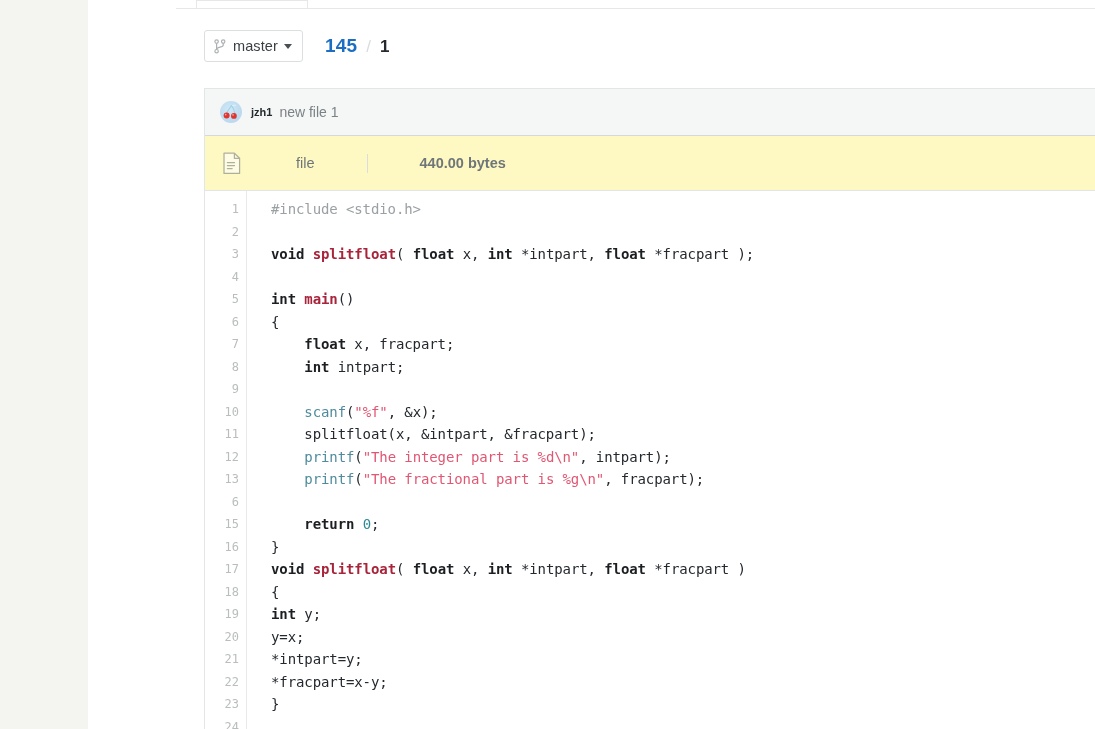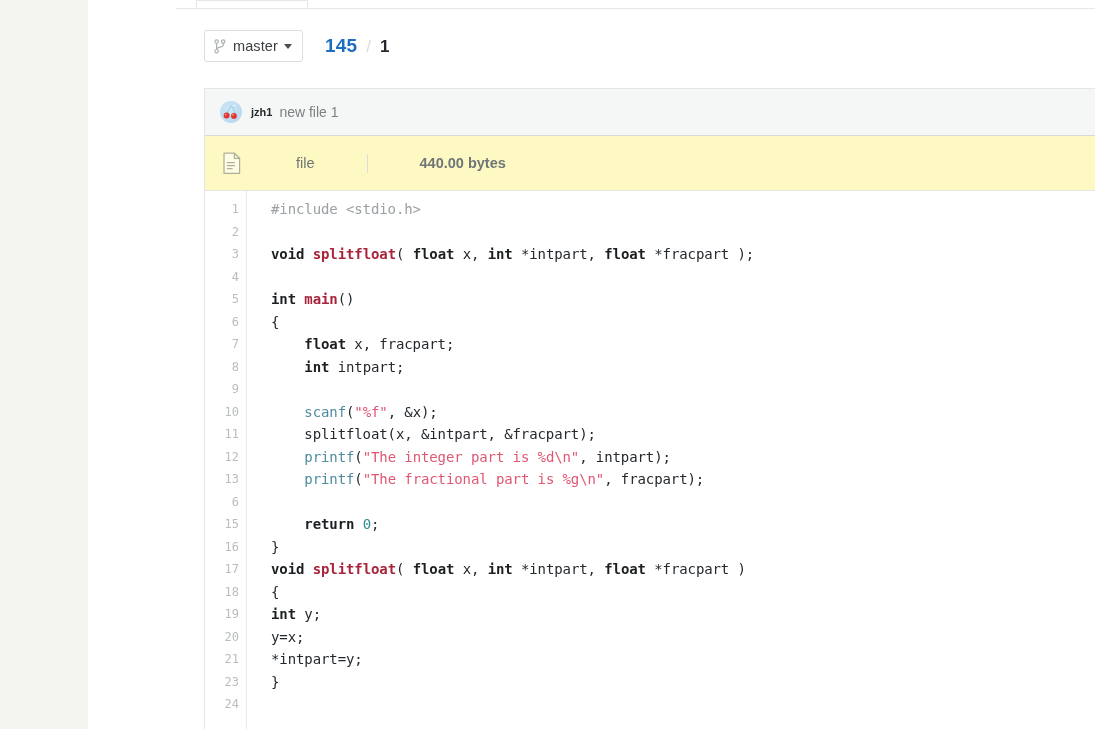--- a/index.html
+++ b/index.html
@@ -307,20 +307,24 @@
             </div>
             <div class="code-line">
               <span class="ln">20</span>
               <span class="code"><span class="t-pun">y=x;</span></span>
             </div>
             <div class="code-line">
               <span class="ln">21</span>
               <span class="code"><span class="t-pun">*intpart=y;</span></span>
             </div>
             <div class="code-line">
+              <span class="ln">22</span>
+              <span class="code"><span class="t-pun">*fracpart=x-y;</span></span>
+            </div>
+            <div class="code-line">
               <span class="ln">23</span>
               <span class="code"><span class="t-pun">}</span></span>
             </div>
             <div class="code-line">
               <span class="ln">24</span>
               <span class="code"></span>
             </div>
           </div>
       </div>
 

